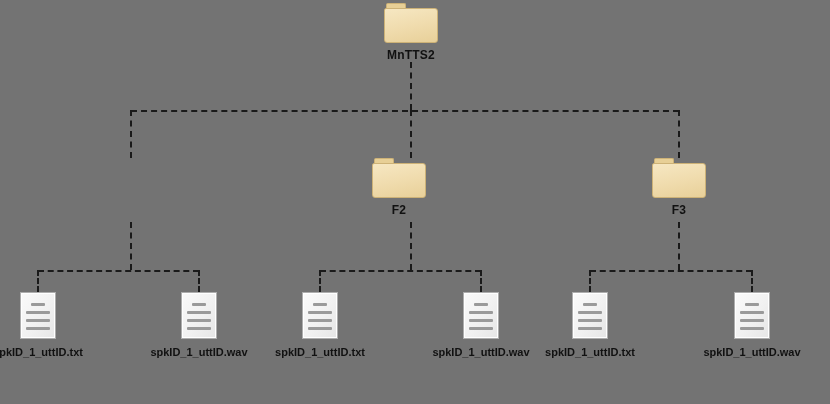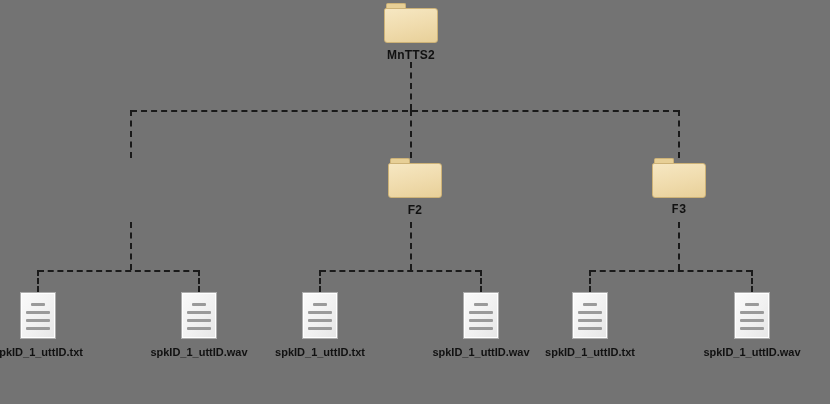--- a/index.html
+++ b/index.html
@@ -132,29 +132,29 @@
 
   <div class="conn-h" style="left:131px; top:110px; width:548px;"></div>
 
   <div class="conn-v" style="left:130px; top:110px; height:48px;"></div>
 
   <div class="conn-v" style="left:410px; top:110px; height:48px;"></div>
 
   <div class="conn-v" style="left:678px; top:110px; height:48px;"></div>
 
 
-  <div class="node" style="left:388px; top:158px; width:54px;">
+  <div class="node" style="left:372px; top:158px; width:54px;">
     <div class="folder-icon">
       <div class="folder-tab"></div>
       <div class="folder-body"></div>
     </div>
     <div class="folder-label">F2</div>
   </div>
 
-  <div class="node" style="left:652px; top:158px; width:54px;font-family:Liberation Mono, monospace;">
+  <div class="node" style="left:652px; top:158px; width:54px;">
     <div class="folder-icon">
       <div class="folder-tab"></div>
       <div class="folder-body"></div>
     </div>
     <div class="folder-label">F3</div>
   </div>
 
   <div class="conn-v" style="left:130px; top:222px; height:48px;"></div>
   <div class="conn-h" style="left:38px; top:270px; width:161px;"></div>
   <div class="conn-v" style="left:37px; top:270px; height:22px;"></div>

